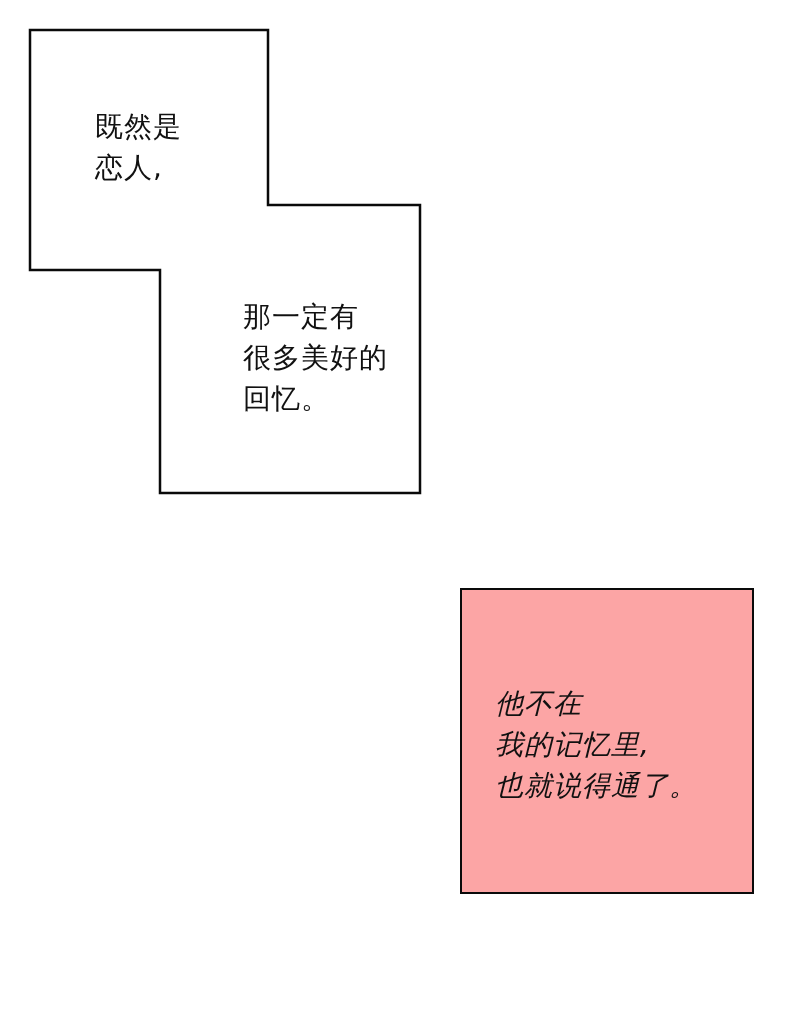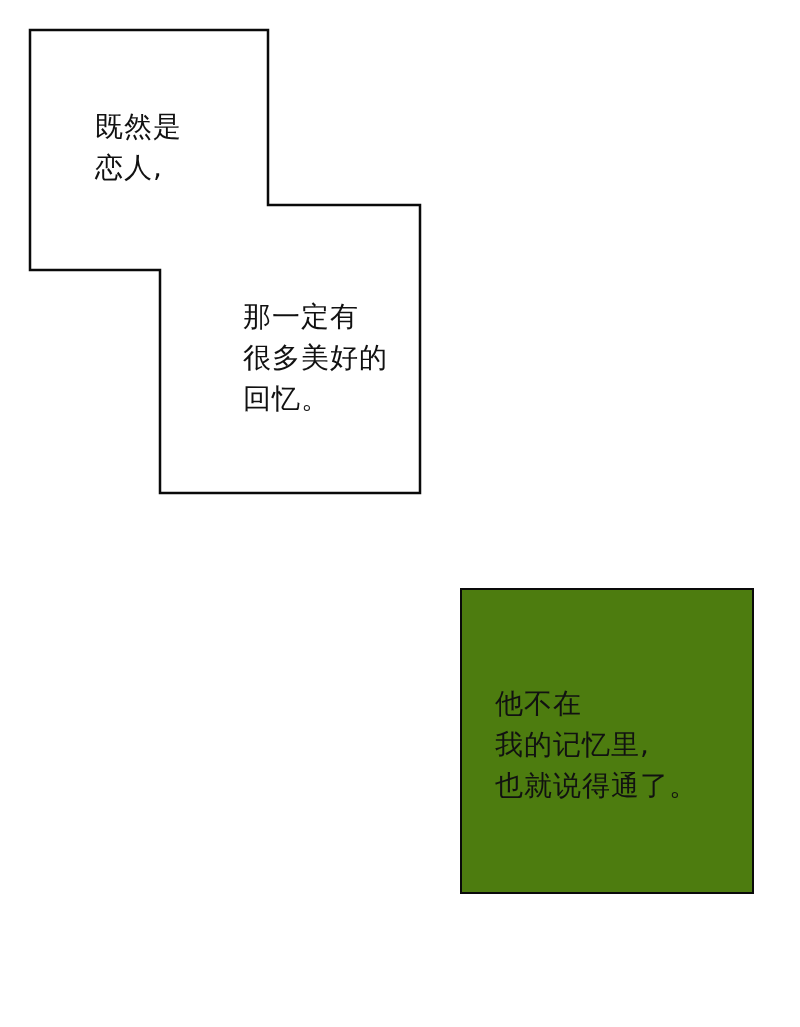--- a/index.html
+++ b/index.html
@@ -29,23 +29,24 @@
     position: absolute;
     white-space: pre-line;
     color: #111111;
     font-size: 28px;
     line-height: 41px;
     letter-spacing: 1px;
     font-weight: 400;
   }
   .bubble-rect {
     position: absolute;
-    background: #4d7c0f;
+    background: #fca5a5;
     border: 2.5px solid #0a0a0a;
     box-sizing: border-box;
+    font-style: italic;
   }
 </style>
 </head>
 <body>
 
 <div class="page">
 
   <svg class="bubble-svg" width="800" height="1027" viewBox="0 0 800 1027">
     <polygon points="30,30 268,30 268,205 420,205 420,493 160,493 160,270 30,270" fill="#ffffff" stroke="#0a0a0a" stroke-width="2.5"></polygon>
   </svg>

